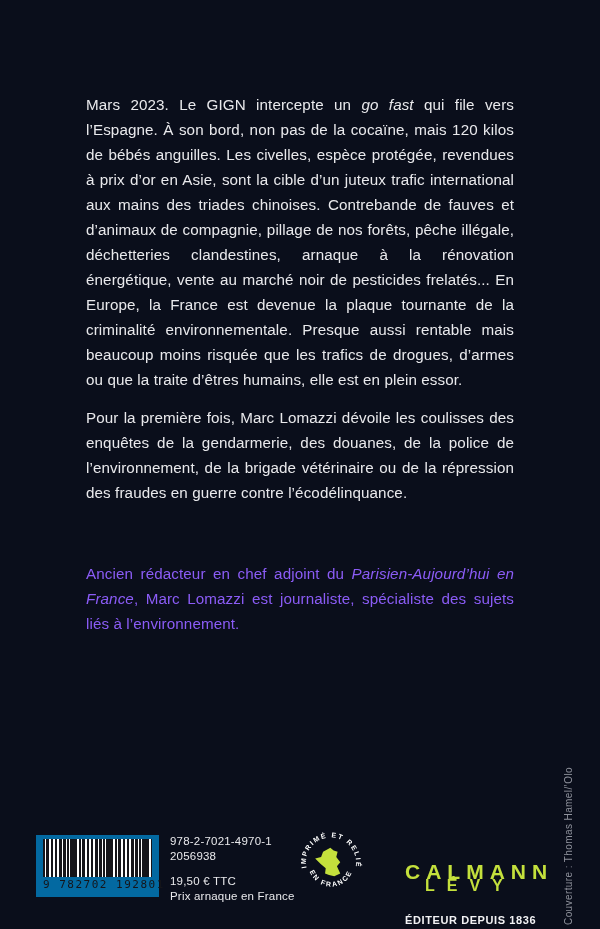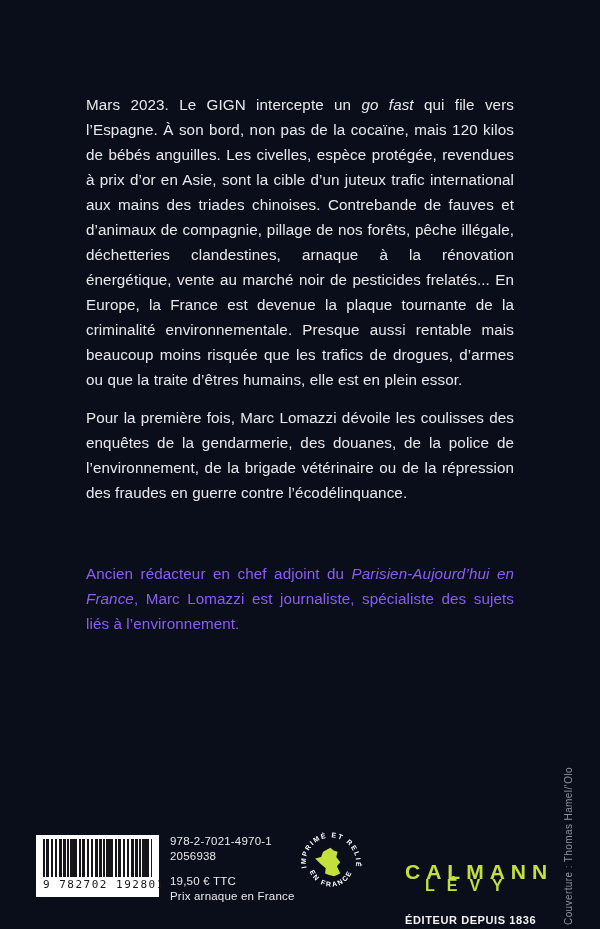--- a/index.html
+++ b/index.html
@@ -46,21 +46,21 @@
     font-size: 10px;
     letter-spacing: 0.4px;
     color: #8f929c;
     white-space: nowrap;
   }
   
   .barcode {
     position: absolute;
     left: 36px; top: 835px;
     width: 123px; height: 62px;
-    background: #ffffff;
+    background: #0369a1;
     box-sizing: border-box;
     padding: 4px 7px 0 7px;
   }
   .bars {
     height: 38px;
     background-color: #ffffff;
     background-image:
       repeating-linear-gradient(90deg, #15151a 0 2px, transparent 2px 4px),
       repeating-linear-gradient(90deg, #15151a 0 1px, transparent 1px 3px, #15151a 3px 5px, transparent 5px 9px);
   }

